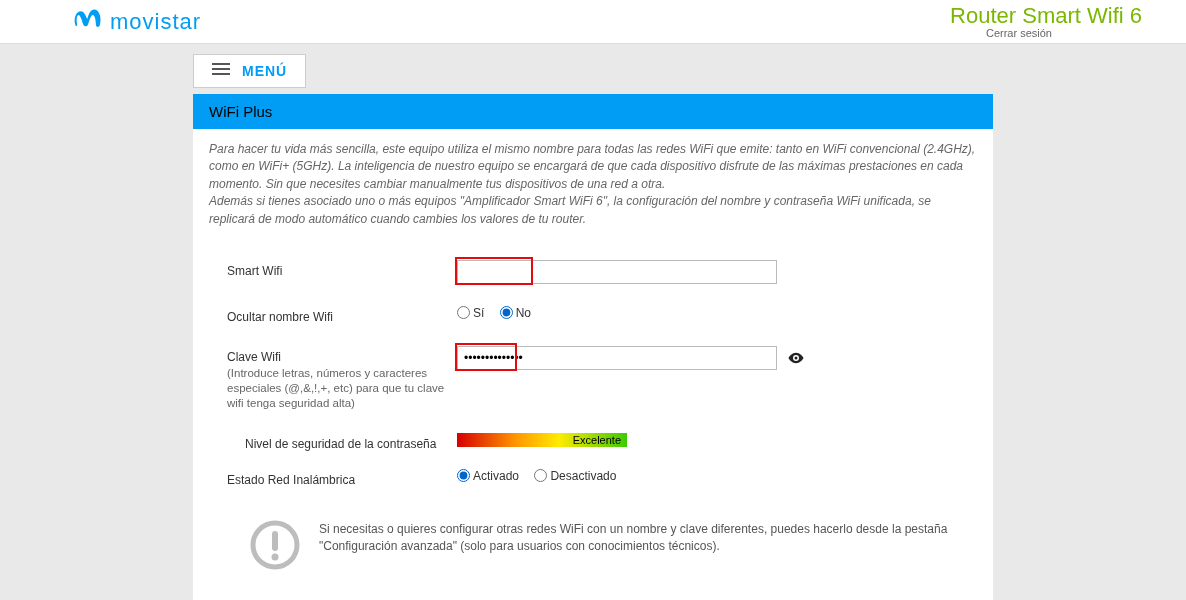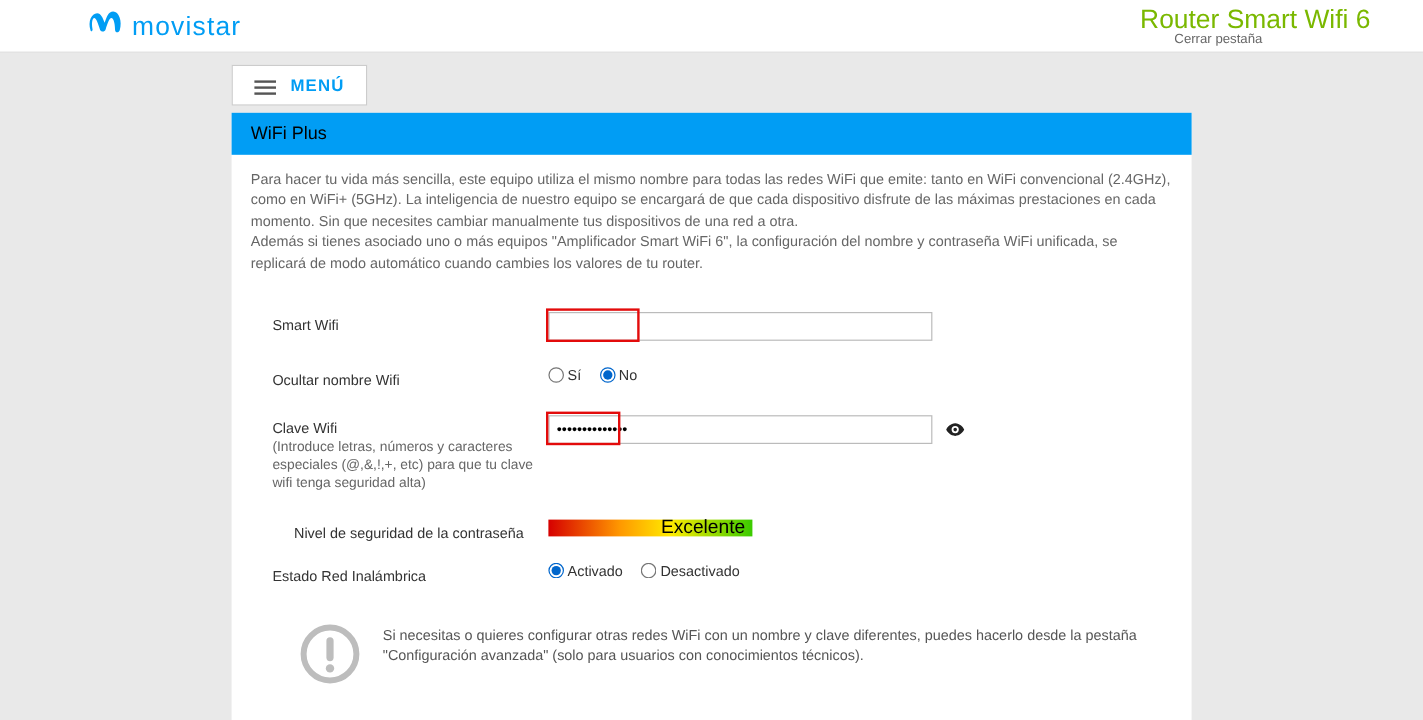--- a/index.html
+++ b/index.html
@@ -58,21 +58,21 @@
   .menu-container {
     width: 800px;
     margin: 0 auto;
     position: relative;
   }
   .menu-button {
     background: #fff;
     border: 1px solid #ccc;
     padding: 8px 18px;
     display: inline-flex;
-    align-items: flex-end;
+    align-items: flex-start;
     gap: 12px;
     cursor: pointer;
     margin-bottom: 6px;
   }
   .menu-button .bars {
     display: inline-flex;
     flex-direction: column;
     gap: 3px;
   }
   .menu-button .bars span {
@@ -90,20 +90,21 @@
     background: #019df4;
     color: #000000;
     padding: 9px 16px;
     font-size: 15px;
   }
   .intro {
     padding: 12px 16px 4px;
     color: #666;
     font-size: 12px;
     line-height: 1.45;
+    font-style: italic;
   }
   .form-area {
     padding: 28px 34px 10px;
   }
   .row {
     display: flex;
     align-items: flex-start;
     margin-bottom: 22px;
   }
   .row .label-col {
@@ -147,21 +148,21 @@
     justify-content: center;
   }
   .strength-row .label-col { padding-left: 18px; }
   .strength-bar {
     width: 170px;
     height: 14px;
     background: linear-gradient(to right, #d60000 0%, #ff9800 35%, #ffeb00 60%, #3acb00 100%);
     position: relative;
     text-align: right;
     color: #000;
-    font-size: 16px;
+    font-size: 11px;
     padding-right: 6px;
     line-height: 14px;
   }
   .notice {
     display: flex;
     gap: 18px;
     padding: 12px 16px 26px 56px;
     align-items: flex-start;
   }
   .notice .icon {
@@ -189,21 +190,21 @@
   <div class="logo">
     <span>
       <svg viewBox="0 0 40 28">
           <path d="M4 22c-3-9 1-18 7-18 4 0 6 5 8 10 2-6 4-12 9-12 6 0 10 10 7 20-1 3-5 3-5-1 0-4-1-12-4-12-2 0-4 6-6 12-1 3-5 3-6 0-2-6-4-12-6-12-2 0-3 5-2 11 1 3-2 4-2 2z" fill="#019df4"></path>
         </svg>
     </span>
     <span>movistar</span>
   </div>
   <div class="topbar-right">
     <div class="product-name">Router Smart Wifi 6</div>
-    <div class="logout-link">Cerrar pestaña</div>
+    <div class="logout-link">Cerrar sesión</div>
   </div>
 </div>
 
 <div class="content-wrap">
   <div class="menu-container">
     <div class="menu-button">
       <span class="bars">
           <span></span>
           <span></span>
           <span></span>

